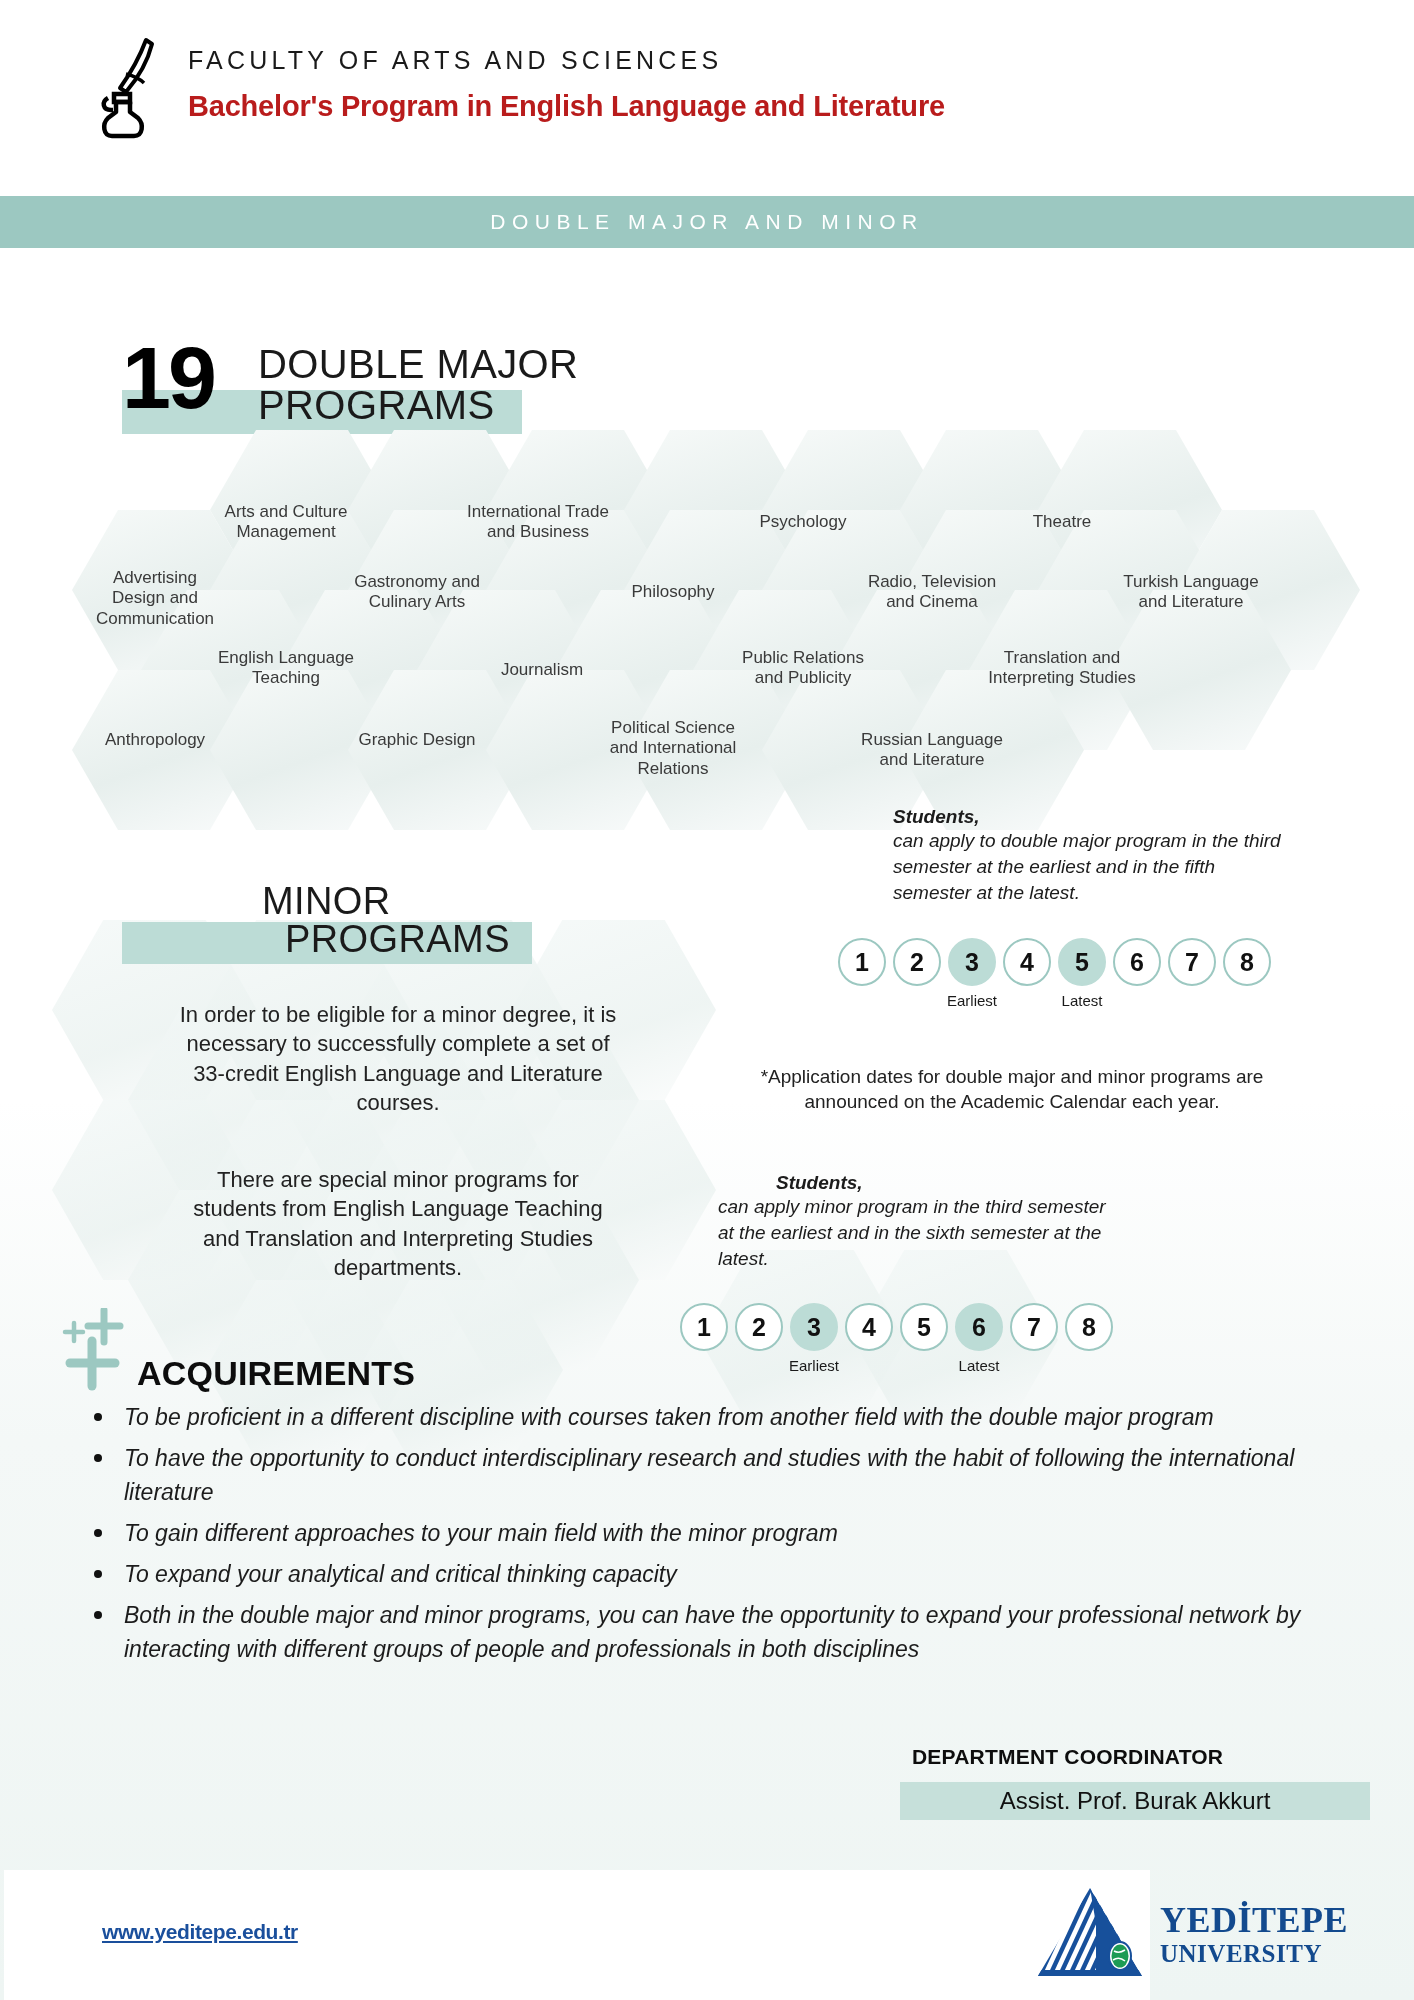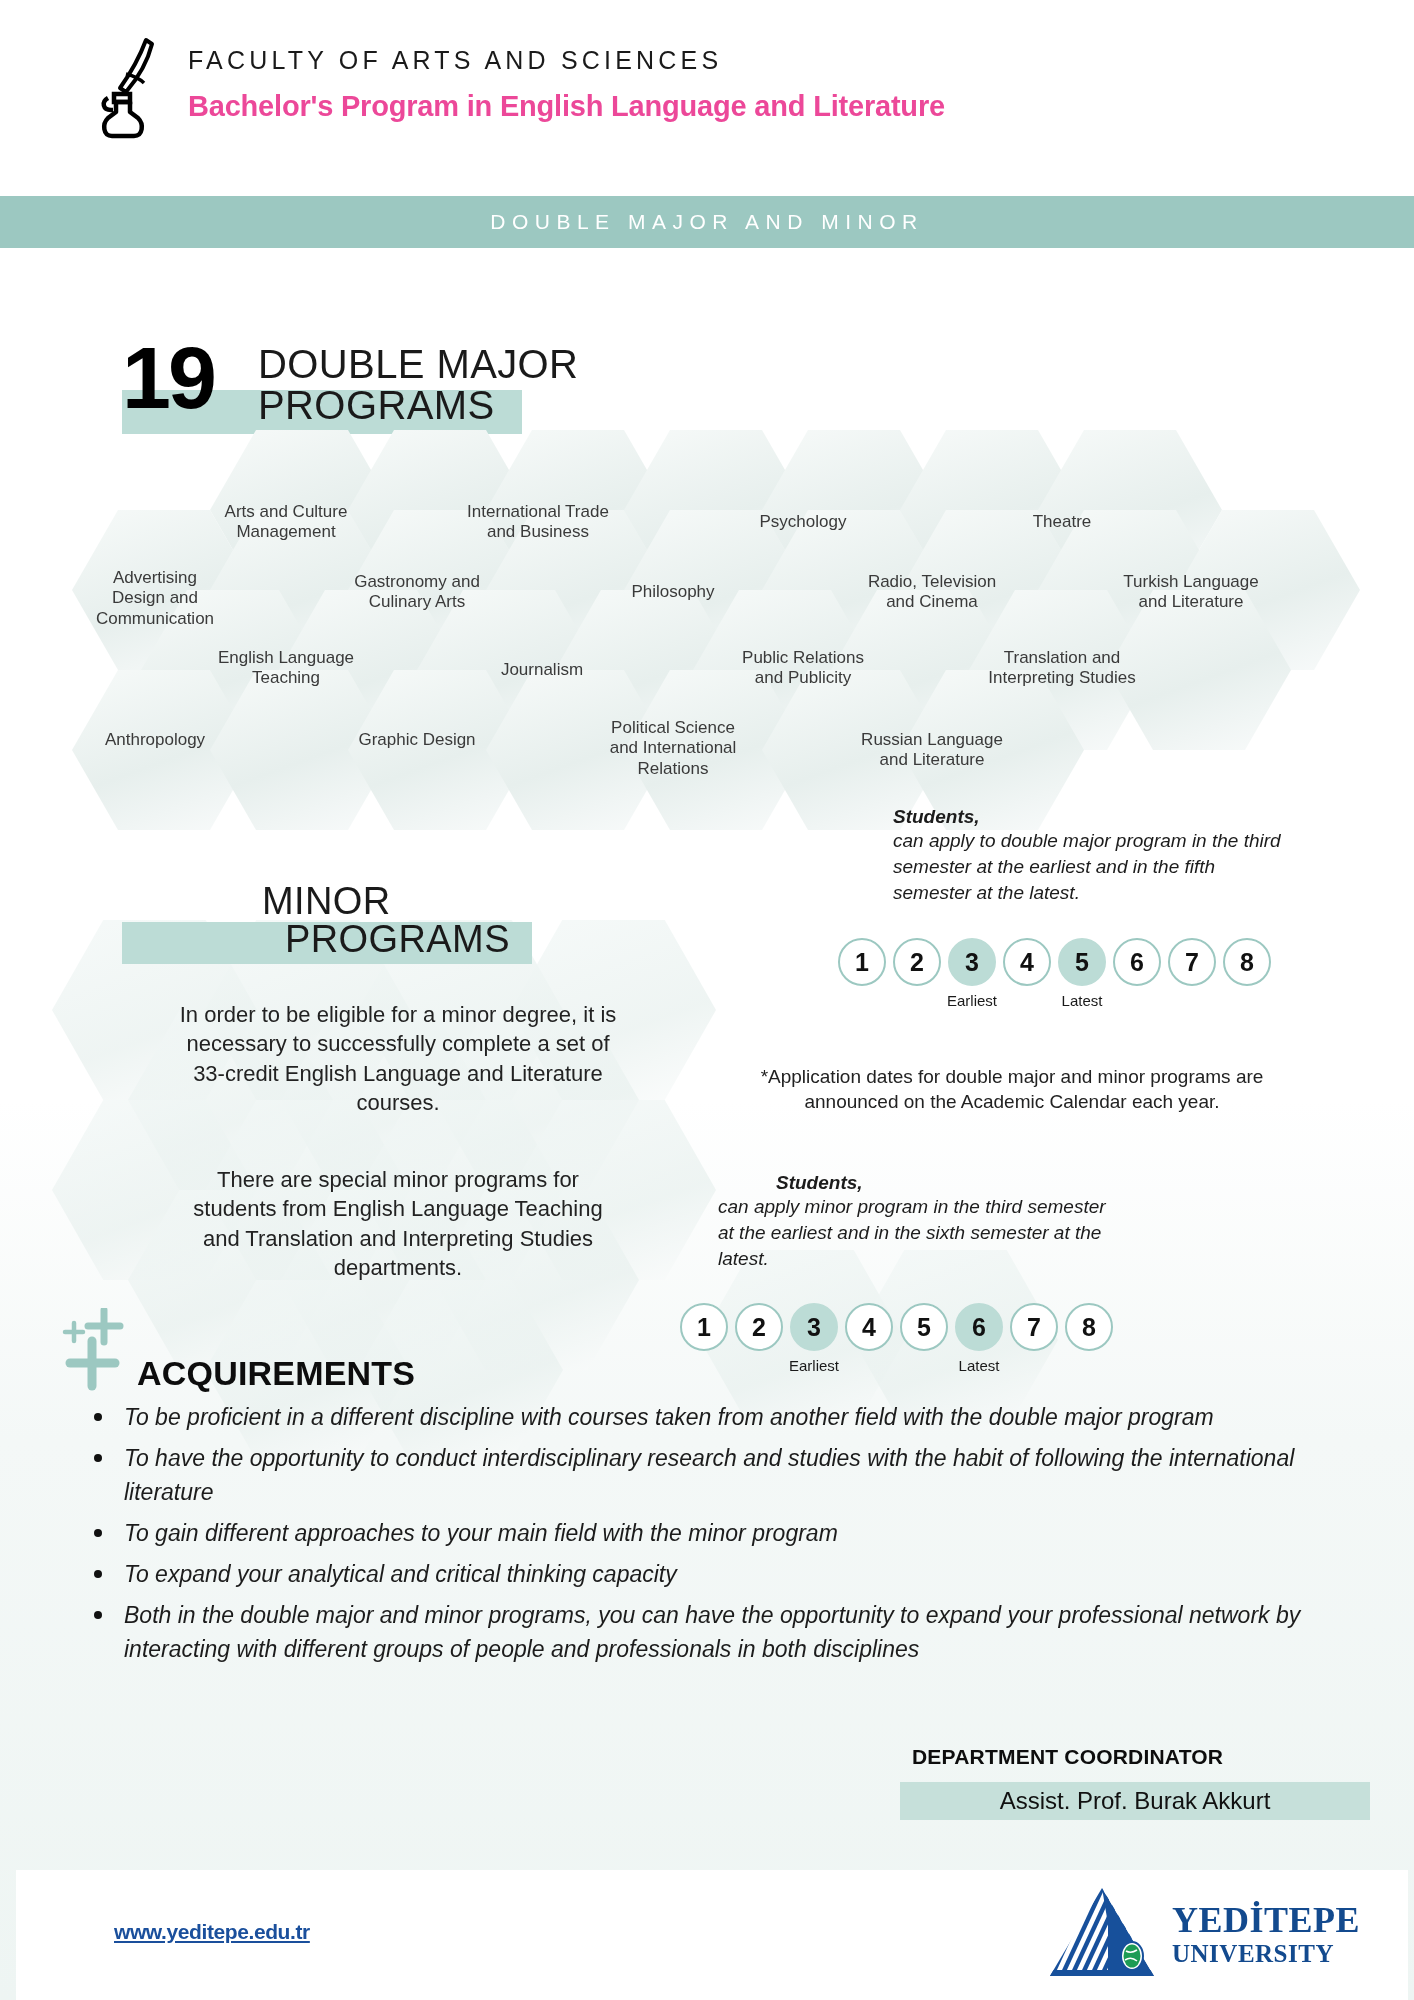--- a/index.html
+++ b/index.html
@@ -36,21 +36,21 @@
   .faculty-line {
     font-size: 25px;
     letter-spacing: 4.2px;
     color: #1a1a1a;
     font-weight: 400;
     white-space: nowrap;
   }
   .program-line {
     font-size: 29px;
     font-weight: bold;
-    color: #ec4899;
+    color: #b91c1c;
     margin-top: 15px;
     white-space: nowrap;
     letter-spacing: -0.2px;
   }
 
   
   .banner {
     position: absolute;
     left: 0; top: 196px;
     width: 1414px; height: 52px;
@@ -297,22 +297,22 @@
     display: flex;
     align-items: center;
     justify-content: center;
     font-size: 24px;
     color: #111111;
   }
 
   
   .footer {
     position: absolute;
-    left: 16px; bottom: 0;
-    width: 1392px;
+    left: 4px; bottom: 0;
+    width: 1146px;
     height: 130px;
     background: #ffffff;
   }
   .footer-url {
     position: absolute;
     left: 98px; top: 50px;
     color: #1a4f9c;
     font-size: 21px;
     font-weight: bold;
     letter-spacing: -0.4px;

